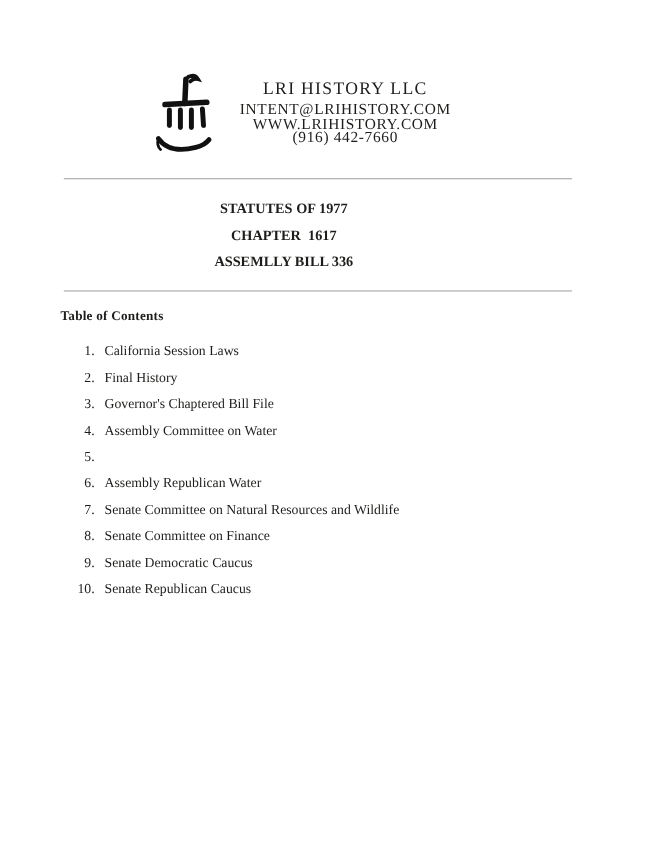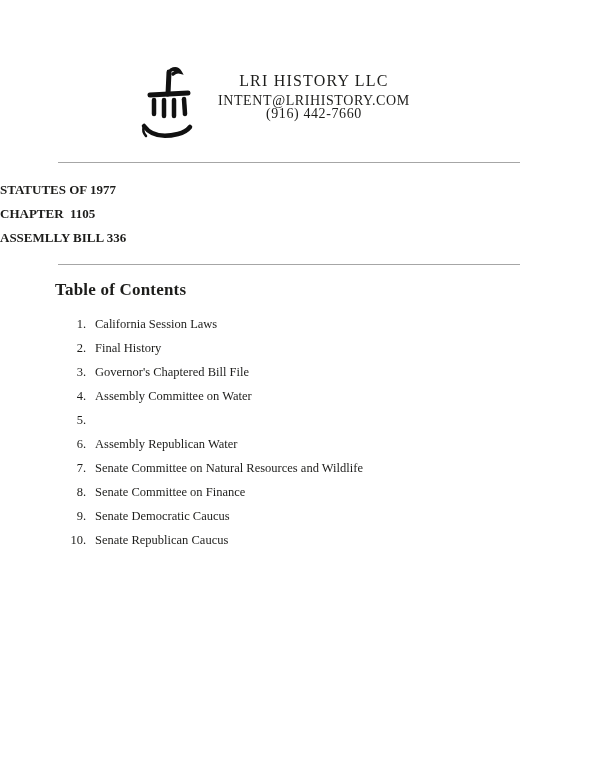--- a/index.html
+++ b/index.html
@@ -55,33 +55,33 @@
     border: none;
     border-top: 1px solid #a6a6a6;
     margin: 0 80px 0 58px;
     height: 0;
   }
   .rule-top { margin-top: 16px; }
   .rule-mid { margin-top: 14px; }
 
   
   .bill-header {
-    text-align: left;
+    text-align: center;
     padding-right: 84px;
     margin-top: 15px;
     font-weight: bold;
     font-size: 13px;
     line-height: 24px;
   }
   .bill-header div { white-space: pre-wrap; }
 
   
   .toc-title {
     margin: 15px 0 0 55px;
-    font-size: 17px;
+    font-size: 12px;
     font-weight: bold;
     letter-spacing: 0.2px;
   }
   .toc-list {
     list-style: none;
     margin: 18px 0 0 0;
     padding: 0;
   }
   .toc-item {
     display: flex;
@@ -118,29 +118,30 @@
         <path d="M36 36 L36 52" stroke="#111" stroke-width="4.5" stroke-linecap="round" fill="none"></path>
         <path d="M46 35 L47 50" stroke="#111" stroke-width="4.5" stroke-linecap="round" fill="none"></path>
 
         <path d="M6 62 Q 16 76 40 70 Q 48 68 52 63" stroke="#111" stroke-width="4.5" stroke-linecap="round" fill="none"></path>
         <path d="M6 62 Q 4 68 8 72" stroke="#111" stroke-width="2.5" stroke-linecap="round" fill="none"></path>
       </svg>
     </div>
     <div class="letterhead-text">
       <div class="company-name">LRI HISTORY LLC</div>
       <div class="contact-line">INTENT@LRIHISTORY.COM</div>
+      <div class="contact-line">WWW.LRIHISTORY.COM</div>
       <div class="contact-line">(916) 442-7660</div>
     </div>
   </header>
 
   <hr class="rule rule-top">
 
   <section class="bill-header">
     <div>STATUTES OF 1977</div>
-    <div>CHAPTER  1105</div>
+    <div>CHAPTER  1617</div>
     <div>ASSEMLLY BILL 336</div>
   </section>
 
   <hr class="rule rule-mid">
 
   <h2 class="toc-title">Table of Contents</h2>
 
   <ol class="toc-list">
     <li class="toc-item">
       <span class="toc-num">1.</span>

